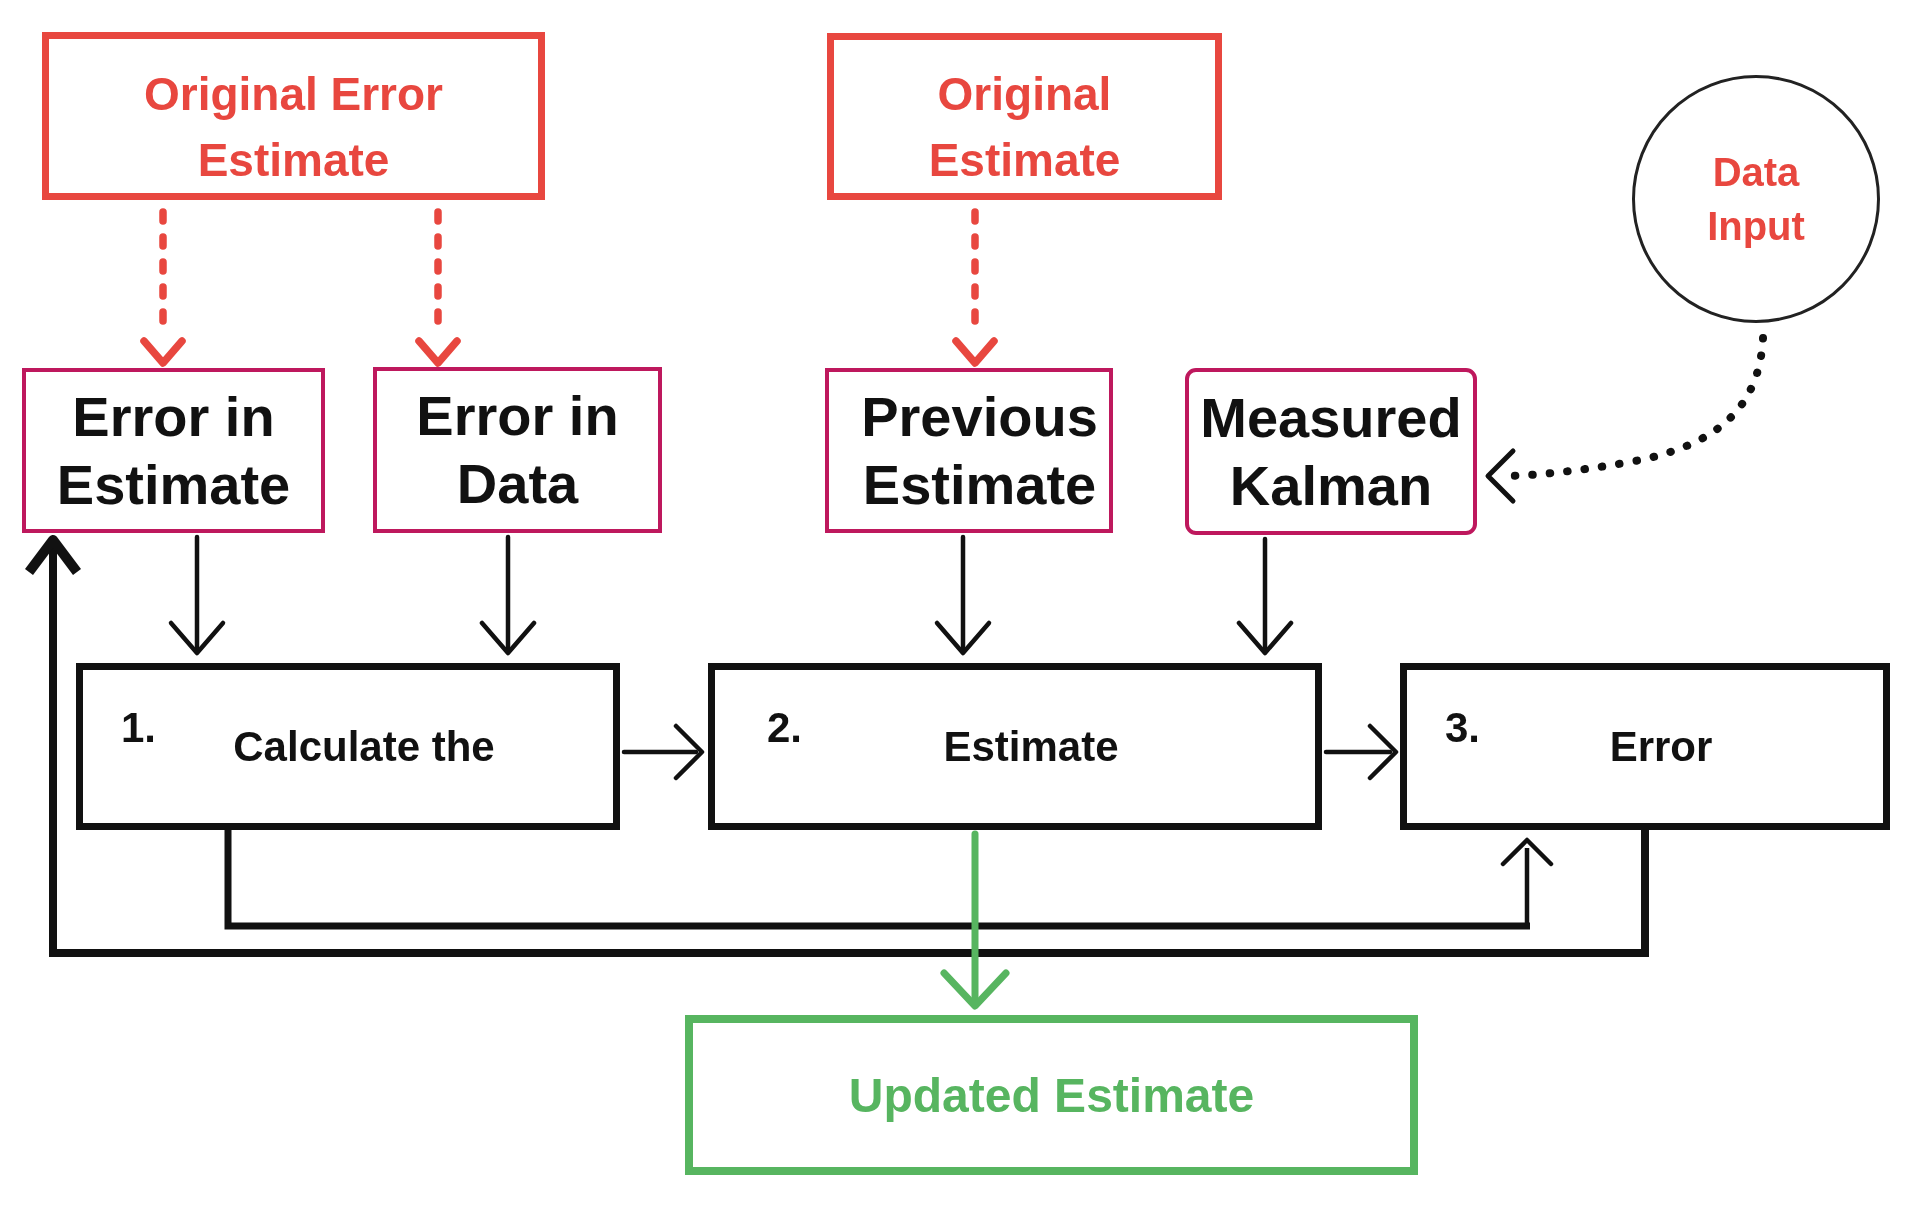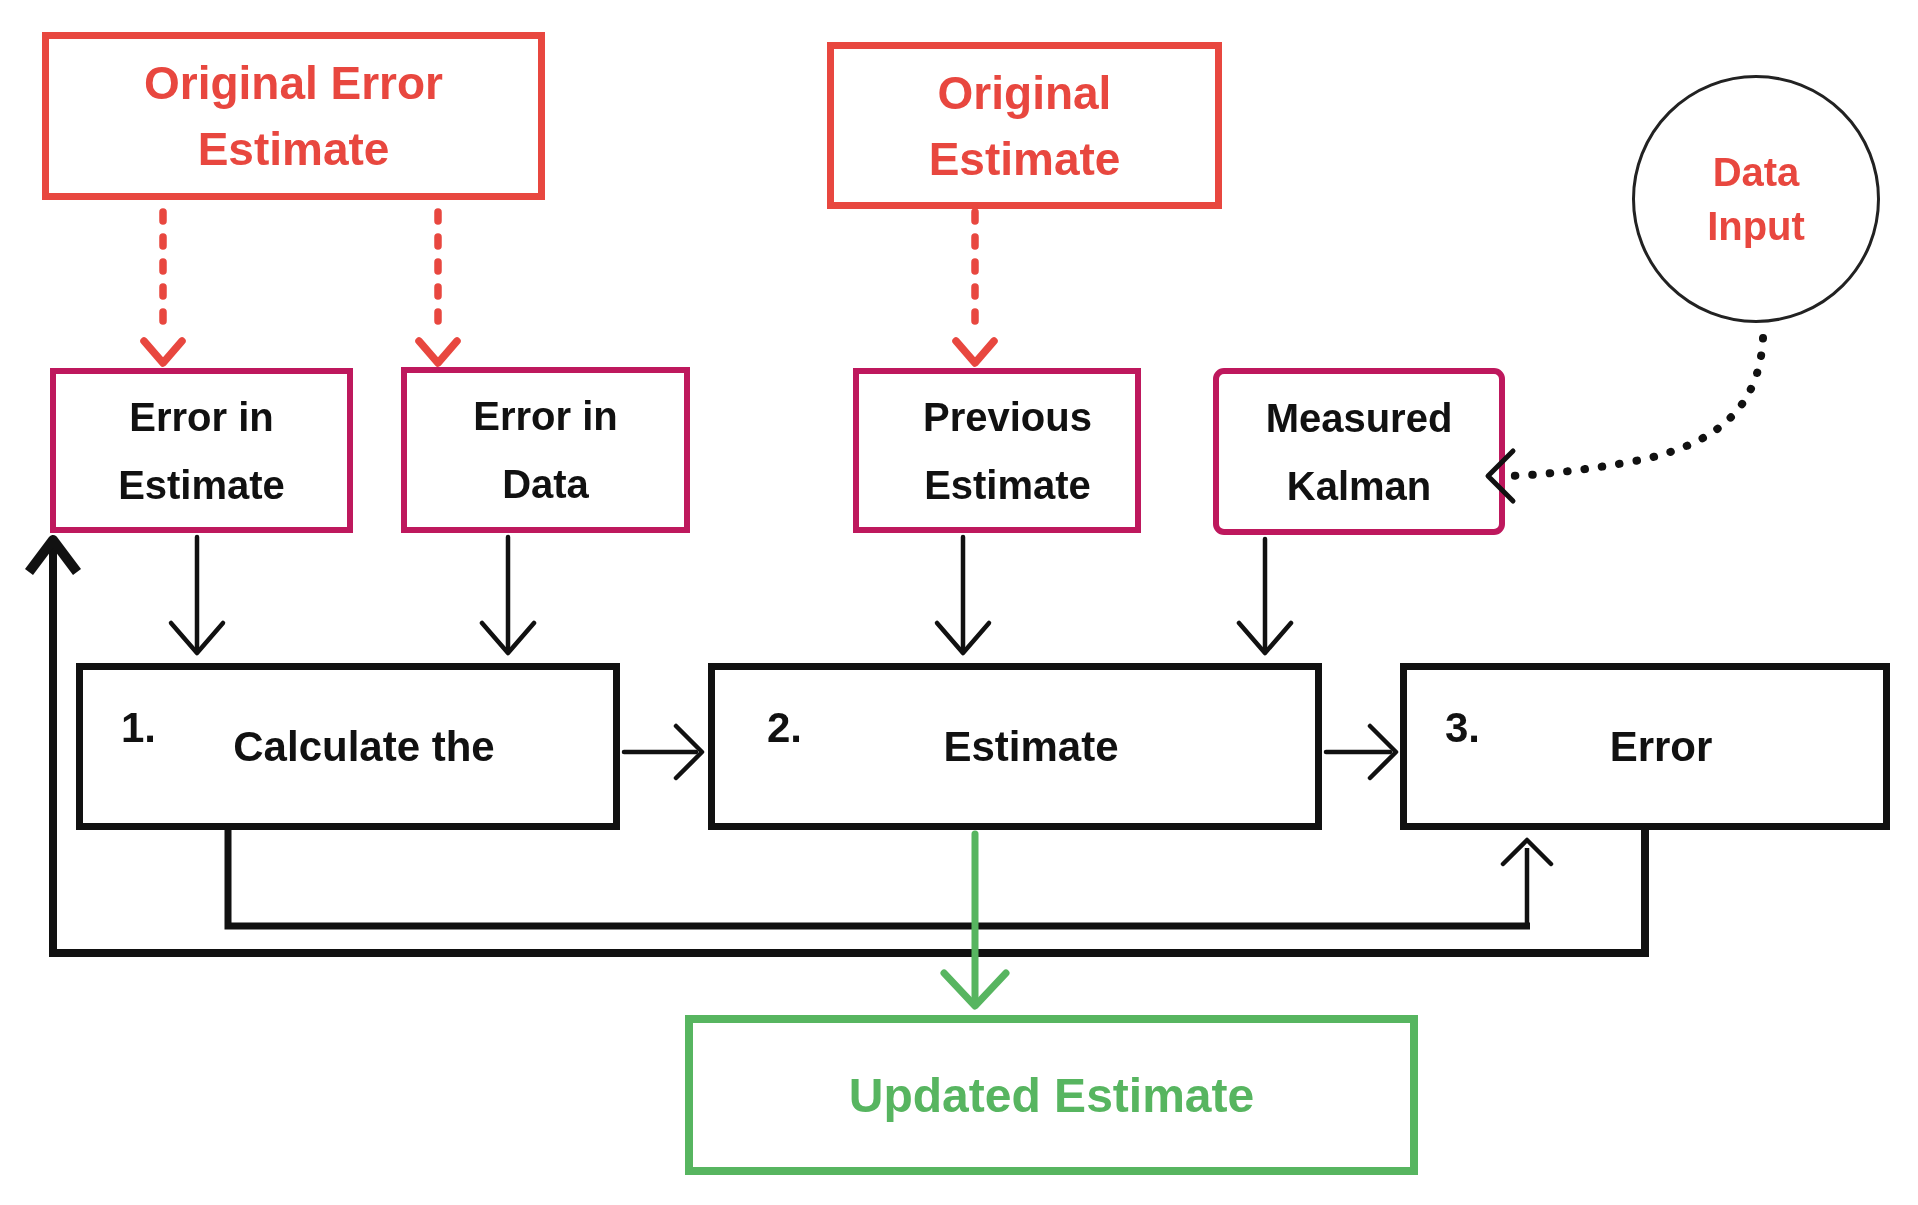--- a/index.html
+++ b/index.html
@@ -5,23 +5,23 @@
   html,body{margin:0;padding:0;background:#ffffff;}
   #canvas{
     position:relative;width:1918px;height:1205px;background:#ffffff;
     font-family:"Liberation Sans",sans-serif;font-weight:bold;overflow:hidden;
   }
   .box{
     position:absolute;box-sizing:border-box;background:#ffffff;
     display:flex;flex-direction:column;justify-content:center;align-items:center;
     text-align:center;z-index:2;
   }
-  .black-box{border:6px solid #be185d;color:#111111;font-size:40px;line-height:68px;margin-left:28px;}
+  .black-box{border:4px solid #be185d;color:#111111;font-size:56px;line-height:68px;}
   .process-box{border:7px solid #111111;color:#111111;font-size:42px;line-height:62px;flex-direction:row;}
-  .red-box{border:7px solid #e8473f;color:#e8473f;font-size:46px;line-height:66px;}
+  .red-box{border:7px solid #e8473f;color:#e8473f;font-size:46px;line-height:66px;justify-content:flex-end;}
   .green-box{border:8px solid #57b560;color:#57b560;font-size:48px;}
   .circle{
     position:absolute;box-sizing:border-box;border:3px solid #222222;border-radius:50%;
     background:#ffffff;display:flex;flex-direction:column;justify-content:center;align-items:center;
     color:#e8473f;font-size:40px;line-height:54px;z-index:2;text-align:center;
   }
   .step-num{position:absolute;left:38px;top:27px;}
   .step-num-2{position:absolute;left:52px;top:27px;}
   .step-text{width:100%;padding-left:32px;box-sizing:border-box;}
   #connectors{position:absolute;left:0;top:0;z-index:5;pointer-events:none;}
@@ -29,21 +29,21 @@
 </head>
 <body>
 
 <div id="canvas">
 
   <div class="box red-box" style="left:42px;top:32px;width:503px;height:168px;">
     <div>Original Error</div>
     <div>Estimate</div>
   </div>
 
-  <div class="box red-box" style="left:827px;top:42px;width:395px;height:167px;">
+  <div class="box red-box" style="left:827px;top:33px;width:395px;height:167px;">
     <div>Original</div>
     <div>Estimate</div>
   </div>
 
   <div class="circle" style="left:1632px;top:75px;width:248px;height:248px;">
     <div>Data</div>
     <div>Input</div>
   </div>
 
   <div class="box black-box" style="left:22px;top:368px;width:303px;height:165px;">

